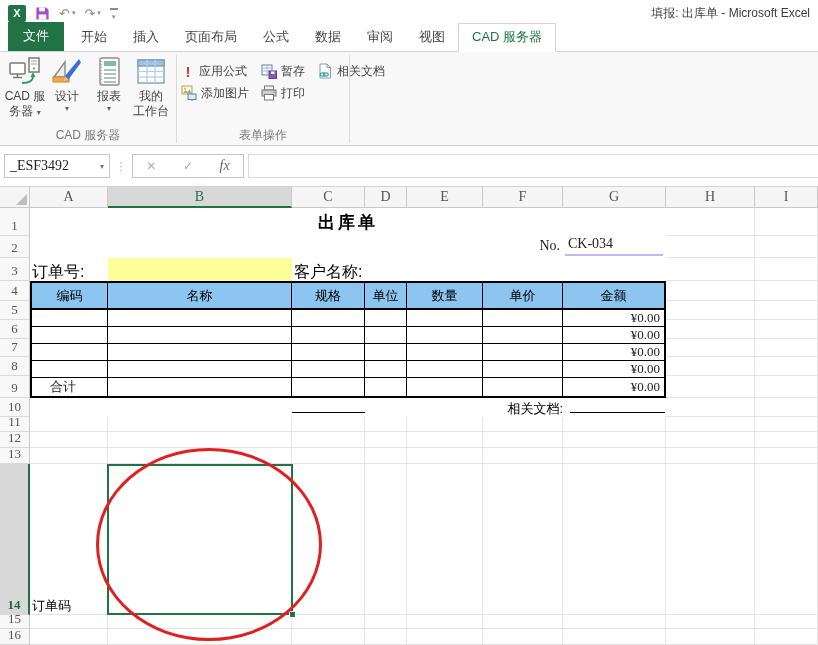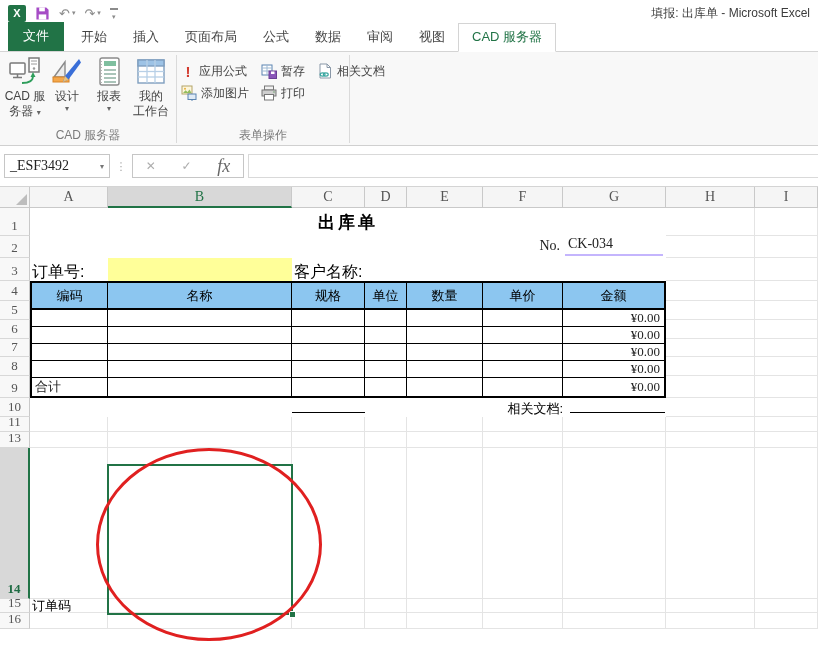--- a/index.html
+++ b/index.html
@@ -32,21 +32,21 @@
 .smallbtns{display:flex;flex-flow:column wrap;height:66px;padding-top:5px;column-gap:12px;align-content:flex-start}
 .smallbtn{display:flex;align-items:center;gap:4px;font-size:12px;color:#444;height:22px;white-space:nowrap;cursor:default}
 .excl{color:#d23a2e;font-weight:bold;font-size:15px;width:14px;text-align:center}
 
 .fbar{height:40px;display:flex;align-items:center;background:#fff;padding-left:4px}
 .namebox{width:106px;height:24px;border:1px solid #c6c6c6;display:flex;align-items:center;padding:0 5px;font-family:"Liberation Serif",serif;font-size:14px;background:#fff}
 .namebox .nb-arrow{margin-left:auto;font-size:8px;color:#777}
 .fdots{width:22px;text-align:center;color:#a8a8a8;font-size:11px}
 .fxgroup{width:112px;height:24px;border:1px solid #c6c6c6;display:flex;align-items:center;justify-content:space-around;background:#fff}
 .fxgroup .gbtn{color:#adadad;font-size:12px}
-.fxgroup .fx{font-family:"Liberation Serif",serif;font-style:italic;color:#666;font-size:18px}
+.fxgroup .fx{font-family:"Liberation Serif",serif;font-style:italic;color:#666;font-size:14px}
 .finput{flex:1;height:24px;margin-left:4px;border:1px solid #d9d9d9;border-right:none;background:#fff;font-size:13px;padding:3px 6px}
 
 .colheaders{height:22px;display:flex;background:#f5f5f5;border-top:1px solid #d4d4d4}
 .corner{width:30px;border-right:1px solid #c9c9c9;border-bottom:1px solid #c9c9c9;position:relative;background:#f5f5f5}
 .corner-tri{position:absolute;right:2px;bottom:2px;width:0;height:0;border-bottom:11px solid #bdbdbd;border-left:11px solid transparent}
 .colh{display:flex;align-items:center;justify-content:center;font-family:"Liberation Serif",serif;font-size:14px;color:#555;border-right:1px solid #c9c9c9;border-bottom:1px solid #c9c9c9;background:#f5f5f5;cursor:default}
 .colh-sel{background:#d8d8d8;color:#217346;border-bottom:2px solid #217346}
 .gridwrap{position:relative;height:437px;background:#fff;overflow:hidden}
 .grid-row{display:flex}
 .row-header{width:30px;background:#f8f8f8;border-right:1px solid #c9c9c9;border-bottom:1px solid #d8d8d8;display:flex;align-items:flex-end;justify-content:center;font-family:"Liberation Serif",serif;font-size:13px;color:#555;padding-bottom:1px;cursor:default}
@@ -67,21 +67,21 @@
 .ftable{left:30px;top:73px;width:636px;height:117px;border:2px solid #000;background:#fff;display:flex;flex-direction:column}
 .frow{display:flex}
 .fhead{height:32px;border-bottom:2px solid #000}
 .fdata{height:19px;border-bottom:1px solid #000}
 .fdata7{height:18px;border-bottom:1px solid #000}
 .flast{height:19px}
 .fcell{border-right:1px solid #000;display:flex;align-items:center;justify-content:center;font-size:13px;overflow:hidden}
 .fcell:last-child{border-right:none}
 .hcell{font-weight:normal;color:#000}
 .amt{justify-content:flex-end;padding-right:4px;font-family:"Liberation Serif",serif}
-.tot{justify-content:flex-start;padding-left:3px}
+.tot{justify-content:flex-start;padding-left:18px}
 .wA{width:76px}.wB{width:184px}.wC{width:73px}.wD{width:42px}.wE{width:76px}.wF{width:80px}.wG{flex:1}
 
 .ordercode{left:32px;top:389px;font-size:13px;color:#000}
 .selrect{left:107px;top:256px;width:186px;height:151px;border:2px solid #217346}
 .fillhandle{position:absolute;right:-5px;bottom:-5px;width:7px;height:7px;background:#217346;border:1px solid #fff}
 .redellipse{left:96px;top:240px;width:226px;height:193px;border:3px solid #e02020;border-radius:50%}
 </style>
 </head>
 <body>
 
@@ -390,20 +390,32 @@
         <div class="grid-cell" style="width: 184px;"></div>
         <div class="grid-cell" style="width: 73px;"></div>
         <div class="grid-cell" style="width: 42px;"></div>
         <div class="grid-cell" style="width: 76px;"></div>
         <div class="grid-cell" style="width: 80px;"></div>
         <div class="grid-cell" style="width: 103px;"></div>
         <div class="grid-cell" style="width: 89px;"></div>
         <div class="grid-cell" style="width: 63px;"></div>
       </div>
       <div class="grid-row" style="height: 16px;">
+        <div class="row-header">12</div>
+        <div class="grid-cell" style="width: 78px;"></div>
+        <div class="grid-cell" style="width: 184px;"></div>
+        <div class="grid-cell" style="width: 73px;"></div>
+        <div class="grid-cell" style="width: 42px;"></div>
+        <div class="grid-cell" style="width: 76px;"></div>
+        <div class="grid-cell" style="width: 80px;"></div>
+        <div class="grid-cell" style="width: 103px;"></div>
+        <div class="grid-cell" style="width: 89px;"></div>
+        <div class="grid-cell" style="width: 63px;"></div>
+      </div>
+      <div class="grid-row" style="height: 16px;">
         <div class="row-header">13</div>
         <div class="grid-cell" style="width: 78px;"></div>
         <div class="grid-cell" style="width: 184px;"></div>
         <div class="grid-cell" style="width: 73px;"></div>
         <div class="grid-cell" style="width: 42px;"></div>
         <div class="grid-cell" style="width: 76px;"></div>
         <div class="grid-cell" style="width: 80px;"></div>
         <div class="grid-cell" style="width: 103px;"></div>
         <div class="grid-cell" style="width: 89px;"></div>
         <div class="grid-cell" style="width: 63px;"></div>

